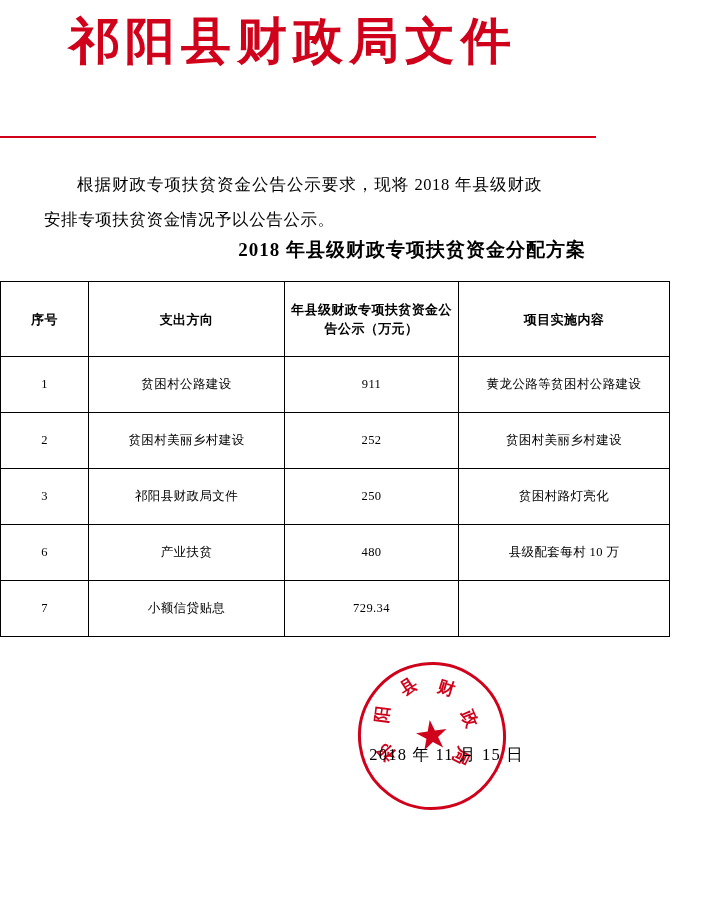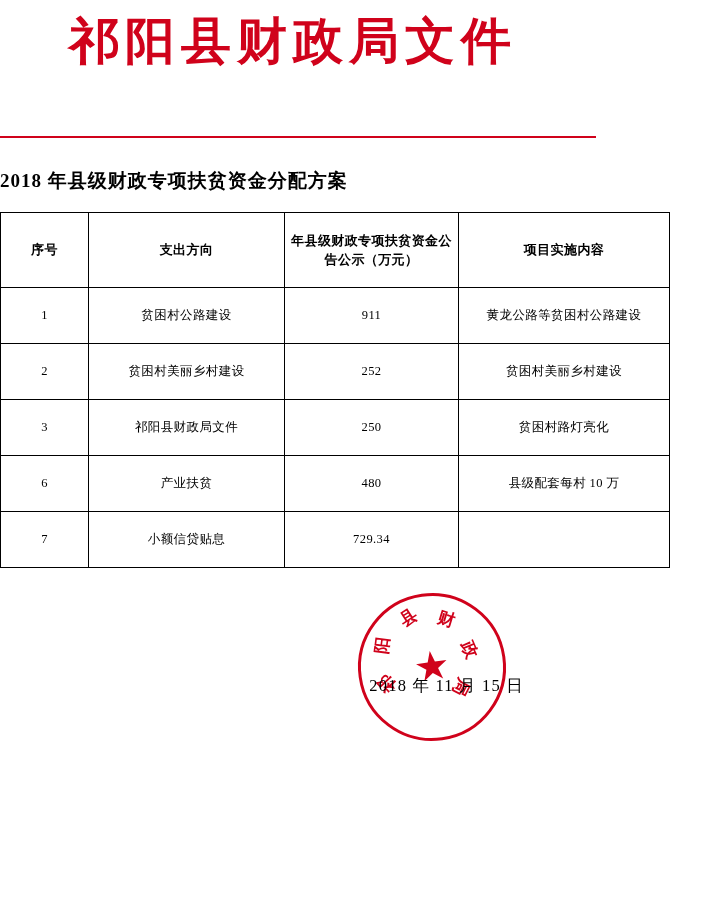--- a/index.html
+++ b/index.html
@@ -48,24 +48,23 @@
   }
   .body-text {
     margin: 30px 44px 0 44px;
     font-size: 16.5px;
     line-height: 2.1;
     text-align: justify;
     text-indent: 2em;
     letter-spacing: 0.6px;
   }
   .table-title {
-    text-align: left;
+    text-align: right;
     font-size: 19px;
     font-weight: bold;
-    margin-top: 30px;
     letter-spacing: 1px;
   }
   table.fund-table {
     border-collapse: collapse;
     width: 669px;
     margin: 18px auto 15px auto;
     table-layout: fixed;
   }
   table.fund-table th,
   table.fund-table td {
@@ -144,20 +143,21 @@
 </head>
 <body>
 
 <div class="page">
 
   <div class="masthead">祁阳县财政局文件</div>
 
   <div class="red-rule"></div>
 
 
+  <div class="body-text">根据财政专项扶贫资金公告公示要求，现将 2018 年县级财政安排专项扶贫资金情况予以公告公示。</div>
 
   <div class="table-title">2018 年县级财政专项扶贫资金分配方案</div>
 
   <table class="fund-table">
     <colgroup>
       <col class="c1">
         <col class="c2">
         <col class="c3">
         <col class="c4">
     </colgroup>

